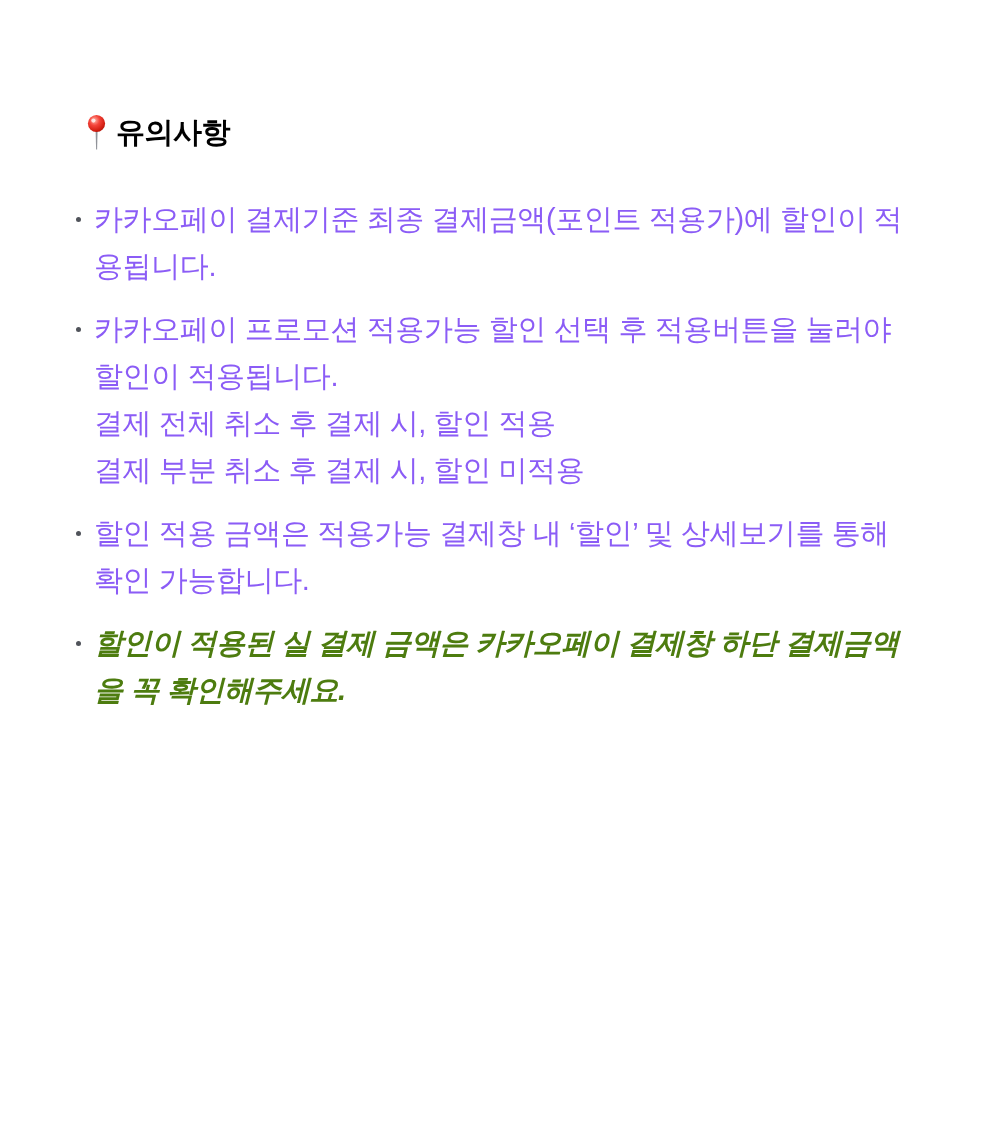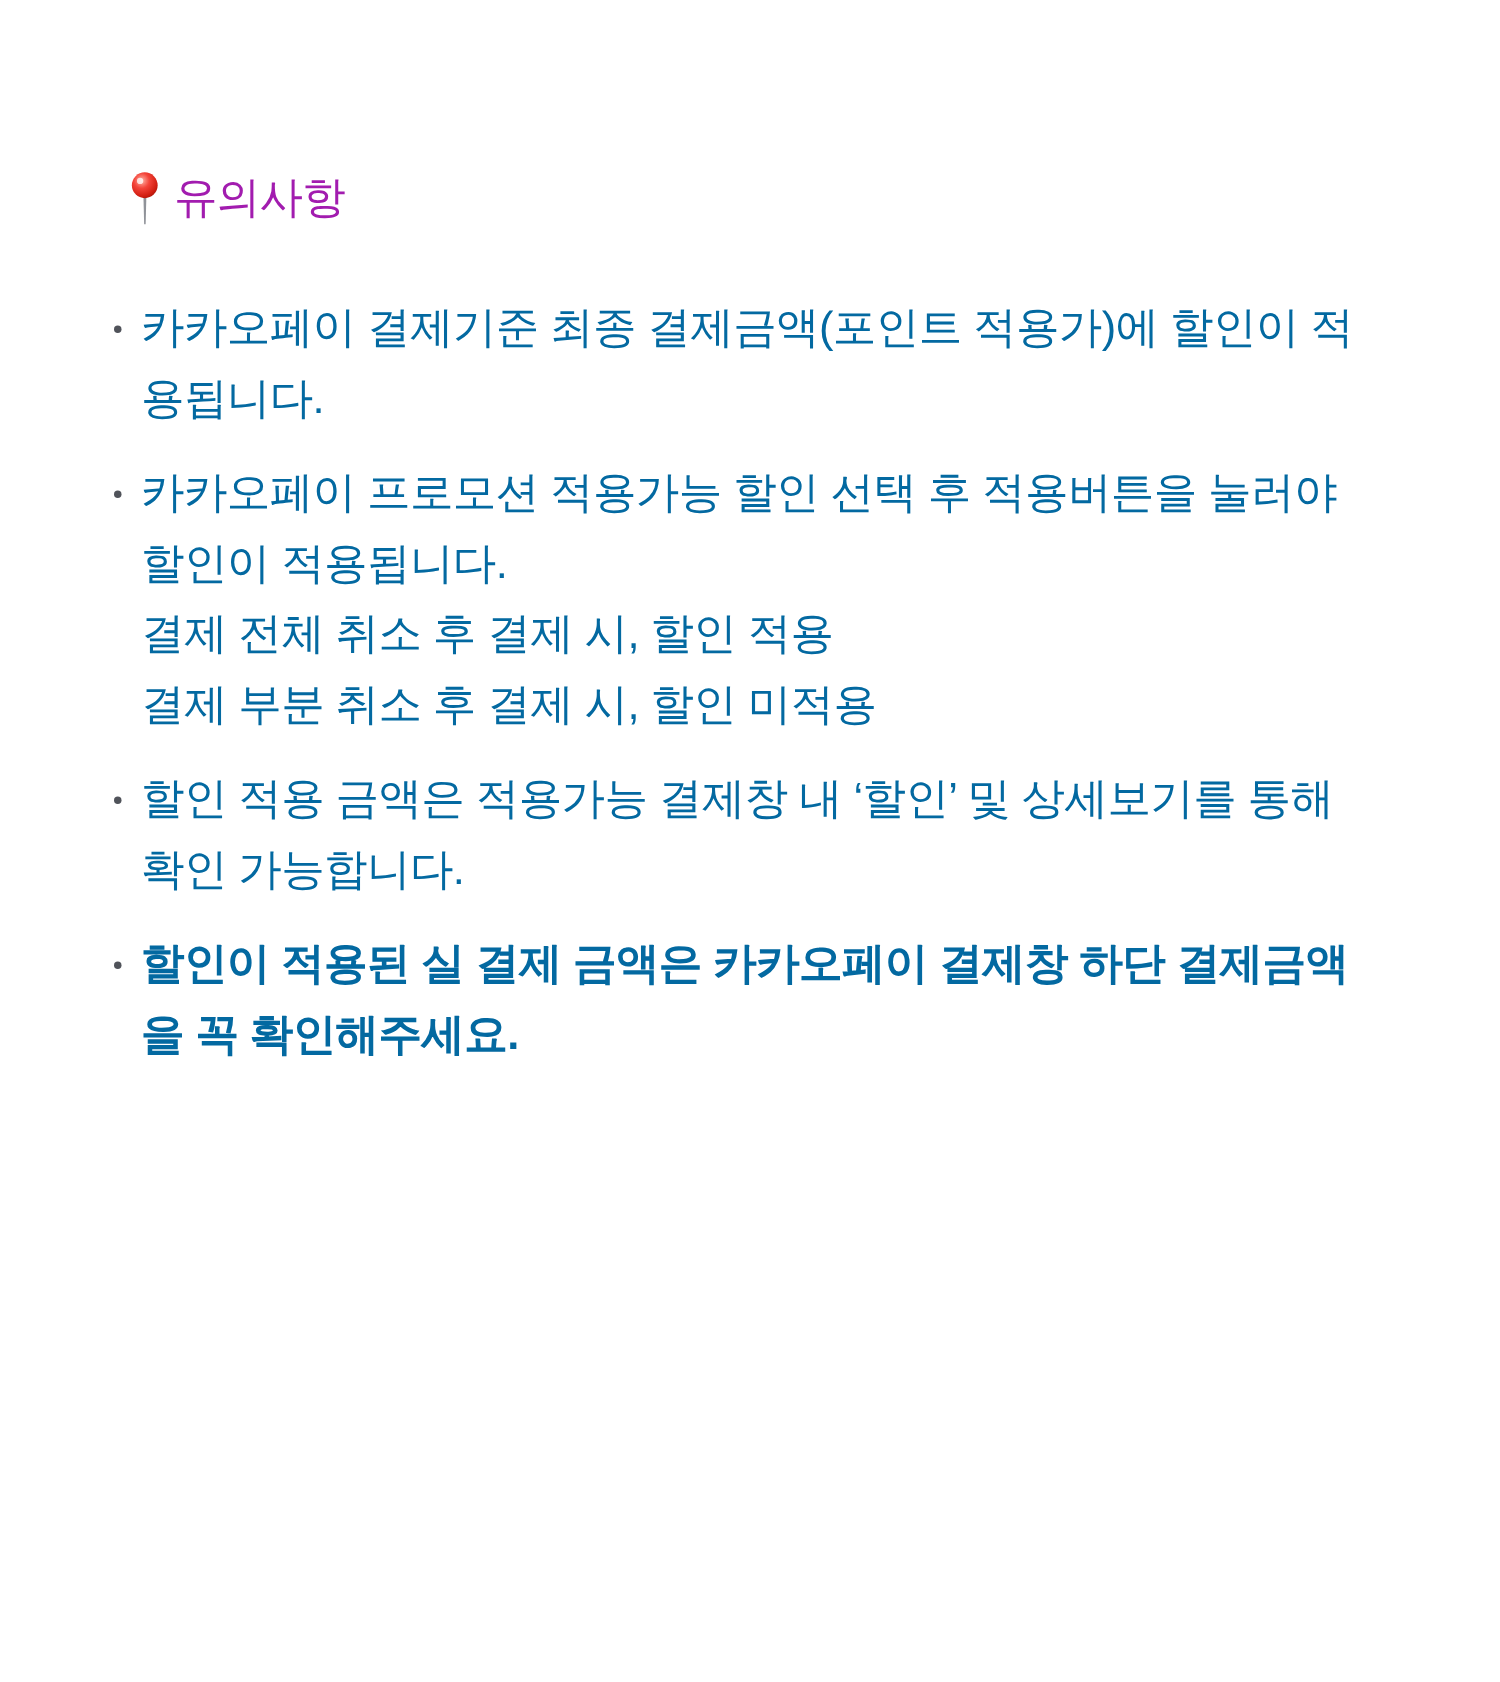--- a/index.html
+++ b/index.html
@@ -22,56 +22,57 @@
     gap: 9px;
     margin-left: 11px;
     height: 40px;
   }
   .pin-icon {
     flex: 0 0 auto;
     display: block;
   }
   .title {
     font-size: 29px;
-    font-weight: 400;
+    font-weight: 700;
     letter-spacing: -0.5px;
-    color: #a21caf;
+    color: #000000;
     line-height: 40px;
   }
   .notice-list {
     list-style: none;
     margin-top: 44px;
   }
   .notice-item {
     position: relative;
     padding-left: 19px;
     margin-bottom: 16px;
     font-size: 29px;
     line-height: 47px;
     letter-spacing: -0.4px;
-    color: #0369a1;
+    color: #8b5cf6;
     font-weight: 400;
   }
   .notice-item:last-child { margin-bottom: 0; }
   .notice-item .dot {
     position: absolute;
     left: 1px;
     top: 21px;
     width: 5px;
     height: 5px;
     border-radius: 50%;
     background: #50535a;
   }
   .item-text {
     white-space: pre-line;
     display: block;
   }
   .notice-item.bold {
     font-weight: 700;
-    color: #0369a1;
+    color: #4d7c0f;
+    font-style: italic;
   }
 </style>
 </head>
 <body>
 
 <div class="page">
 
   <div class="header">
     <svg class="pin-icon" width="21" height="37" viewBox="0 0 21 37" aria-hidden="true">
       <defs>

